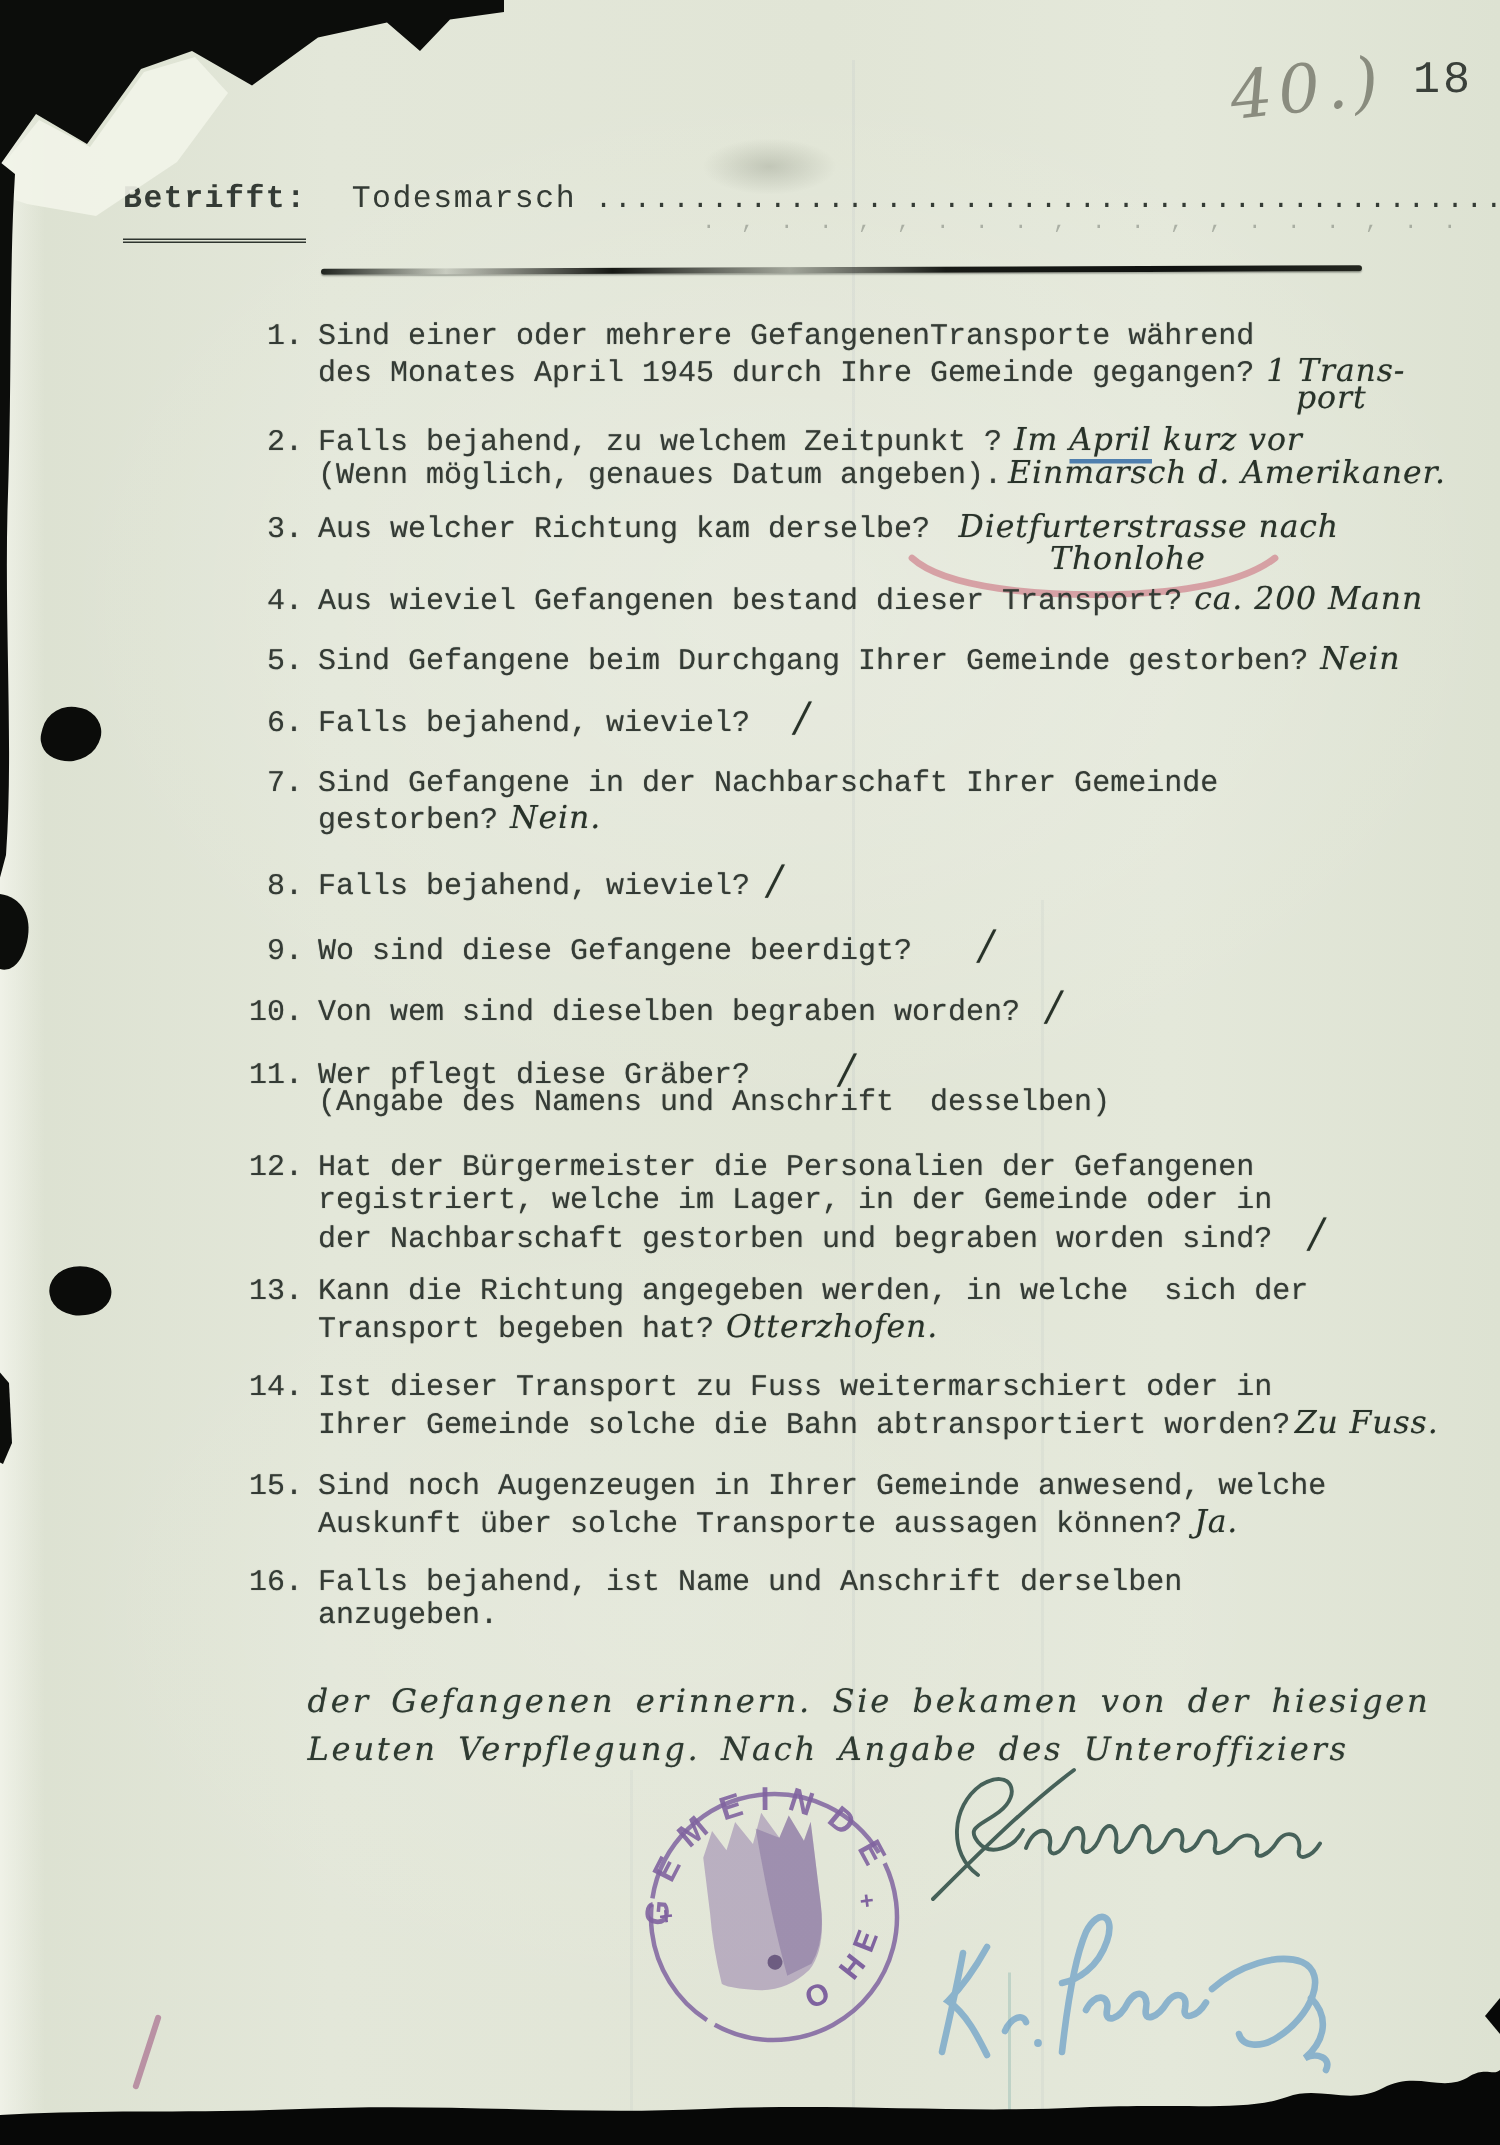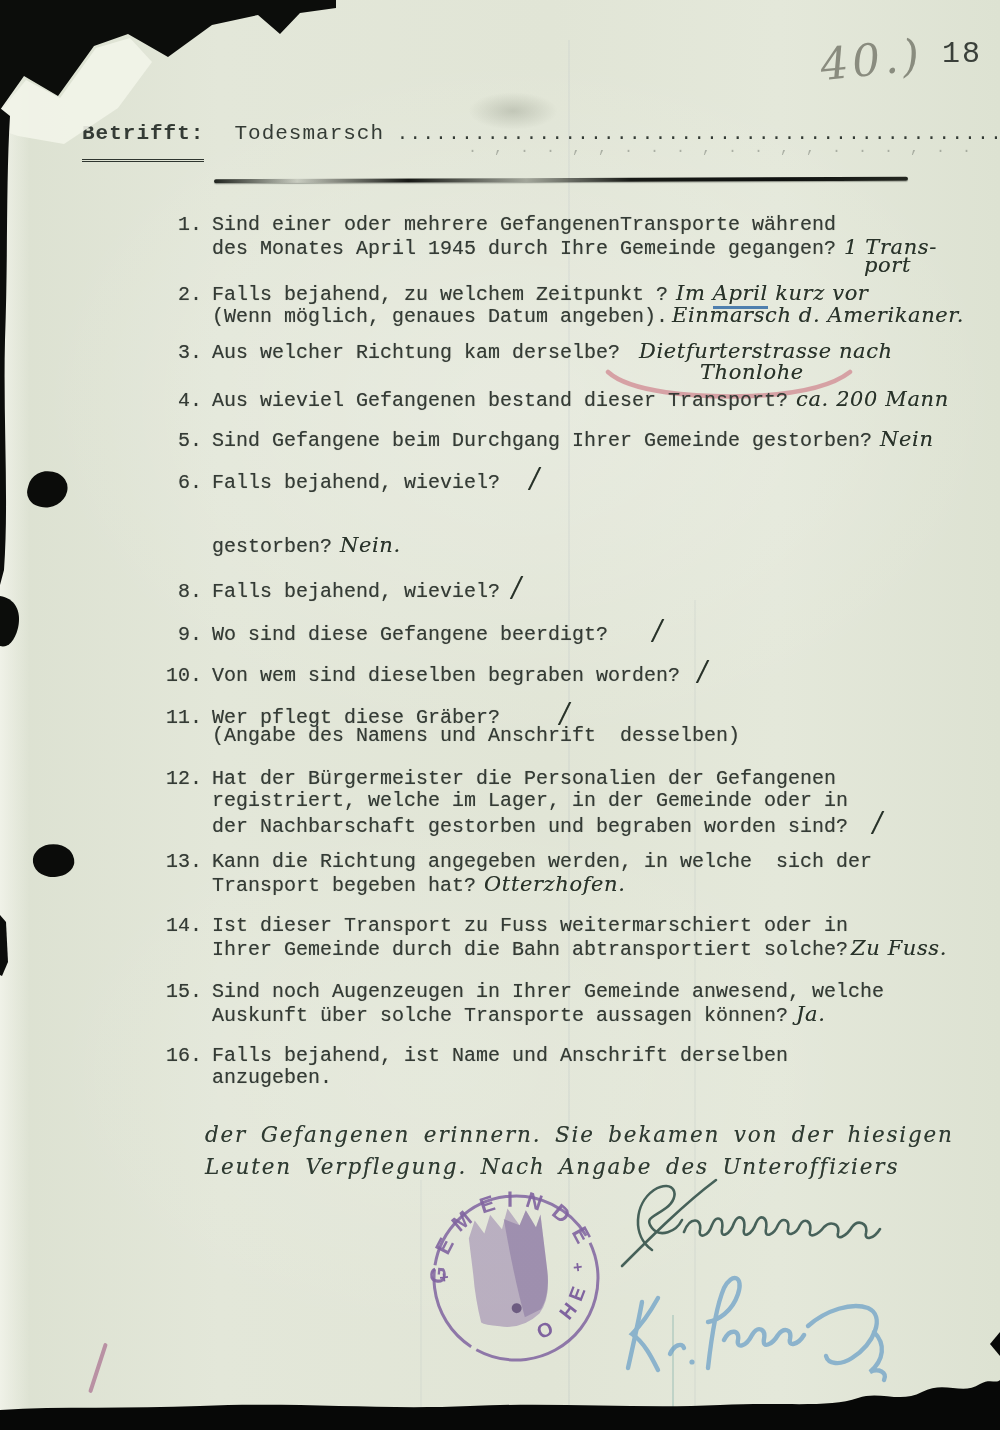--- a/index.html
+++ b/index.html
@@ -75,40 +75,41 @@
   <svg class="overlay" style="left:600px;top:352px" width="260" height="54" viewBox="0 0 260 54">
       <path d="M8,20 C30,40 92,46 152,44 C198,42 232,34 250,20" fill="none" stroke="#d28f96" stroke-width="4.5" stroke-linecap="round" opacity=".8"></path>
     </svg>
 
   <div class="ln" style="top:388px"><span class="num">4.</span><span class="qt">Aus wieviel Gefangenen bestand dieser Transport?</span><span class="ans">ca. 200 Mann</span></div>
 
   <div class="ln" style="top:428px"><span class="num">5.</span><span class="qt">Sind Gefangene beim Durchgang Ihrer Gemeinde gestorben?</span><span class="ans">Nein</span></div>
 
   <div class="ln" style="top:468px"><span class="num">6.</span><span class="qt">Falls bejahend, wieviel?</span><span class="ans slash" style="margin-left:30px">/</span></div>
 
+  <div class="ln" style="top:512px"><span class="num">7.</span><span class="qt">Sind Gefangene in der Nachbarschaft Ihrer Gemeinde</span></div>
   <div class="ln cont" style="top:534px"><span class="qt">gestorben?</span><span class="ans">Nein.</span></div>
 
   <div class="ln" style="top:577px"><span class="num">8.</span><span class="qt">Falls bejahend, wieviel?</span><span class="ans slash" style="margin-left:12px">/</span></div>
 
   <div class="ln" style="top:620px"><span class="num">9.</span><span class="qt">Wo sind diese Gefangene beerdigt?</span><span class="ans slash" style="margin-left:45px">/</span></div>
 
   <div class="ln" style="top:661px"><span class="num">10.</span><span class="qt">Von wem sind dieselben begraben worden?</span><span class="ans slash" style="margin-left:18px">/</span></div>
 
   <div class="ln" style="top:703px"><span class="num">11.</span><span class="qt">Wer pflegt diese Gräber?</span><span class="ans slash" style="margin-left:60px">/</span></div>
   <div class="ln cont" style="top:725px"><span class="qt">(Angabe des Namens und Anschrift  desselben)</span></div>
 
   <div class="ln" style="top:768px"><span class="num">12.</span><span class="qt">Hat der Bürgermeister die Personalien der Gefangenen</span></div>
   <div class="ln cont" style="top:790px"><span class="qt">registriert, welche im Lager, in der Gemeinde oder in</span></div>
   <div class="ln cont" style="top:812px"><span class="qt">der Nachbarschaft gestorben und begraben worden sind?</span><span class="ans slash" style="margin-left:25px">/</span></div>
 
   <div class="ln" style="top:851px"><span class="num">13.</span><span class="qt">Kann die Richtung angegeben werden, in welche  sich der</span></div>
   <div class="ln cont" style="top:873px"><span class="qt">Transport begeben hat?</span><span class="ans">Otterzhofen.</span></div>
 
   <div class="ln" style="top:915px"><span class="num">14.</span><span class="qt">Ist dieser Transport zu Fuss weitermarschiert oder in</span></div>
-  <div class="ln cont" style="top:937px"><span class="qt">Ihrer Gemeinde durch die Bahn abtransportiert solche?</span><span class="ans" style="margin-left:3px">Zu Fuss.</span></div>
+  <div class="ln cont" style="top:937px"><span class="qt">Ihrer Gemeinde solche die Bahn abtransportiert worden?</span><span class="ans" style="margin-left:3px">Zu Fuss.</span></div>
 
   <div class="ln" style="top:981px"><span class="num">15.</span><span class="qt">Sind noch Augenzeugen in Ihrer Gemeinde anwesend, welche</span></div>
   <div class="ln cont" style="top:1003px"><span class="qt">Auskunft über solche Transporte aussagen können?</span><span class="ans">Ja.</span></div>
 
   <div class="ln" style="top:1045px"><span class="num">16.</span><span class="qt">Falls bejahend, ist Name und Anschrift derselben</span></div>
   <div class="ln cont" style="top:1067px"><span class="qt">anzugeben.</span></div>
 
   <div class="note-ln" style="top:1122px">der Gefangenen erinnern. Sie bekamen von der hiesigen</div>
   <div class="note-ln" style="top:1154px">Leuten Verpflegung. Nach Angabe des Unteroffiziers</div>
 

